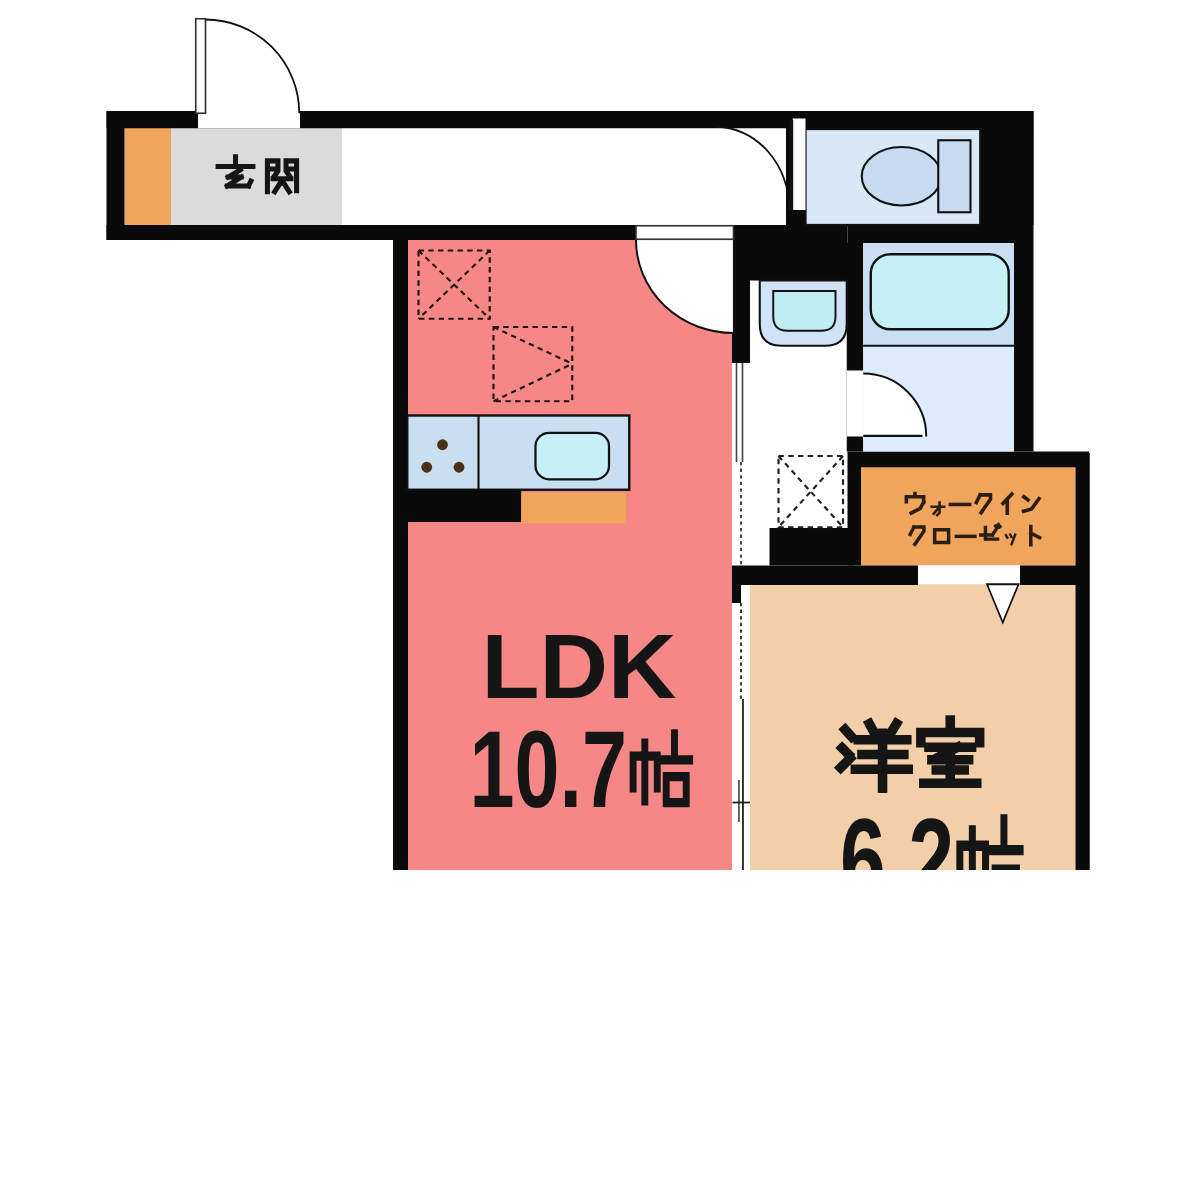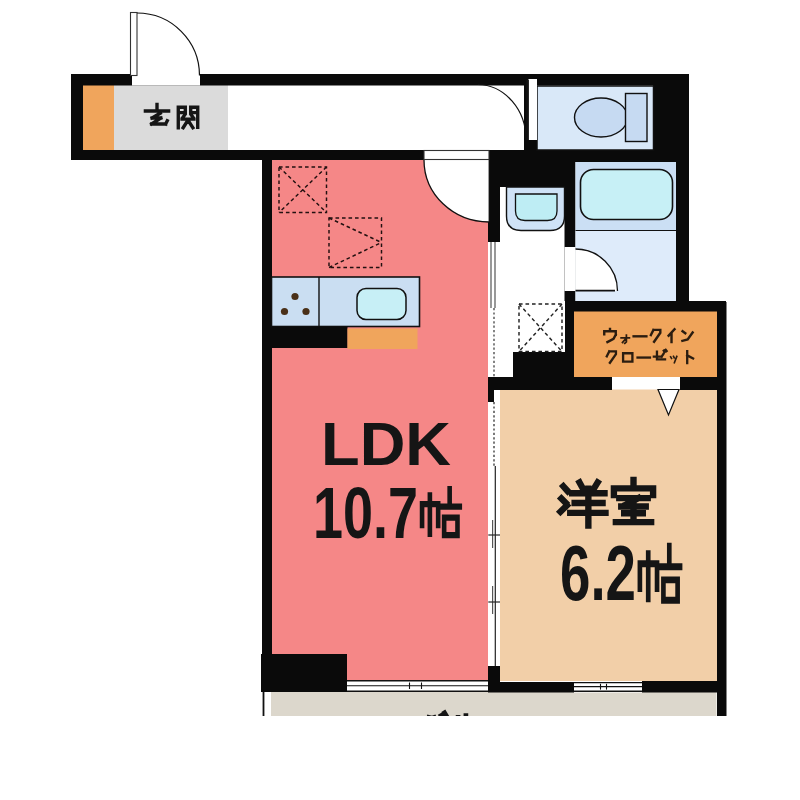--- a/index.html
+++ b/index.html
@@ -1,16 +1,16 @@
 <!DOCTYPE html>
 <html><head>
 <meta charset="utf-8">
 <style>
 html,body{margin:0;padding:0;background:#fff;}
-#plan{width:800px;height:716px;position:relative;}
+#plan{width:800px;height:580px;position:relative;}
 text{font-family:"Liberation Sans",sans-serif;font-weight:bold;fill:#151515;}
 </style>
 </head>
 <body>
 
 <div id="plan">
 <svg width="800" height="800" viewBox="0 0 800 800" xmlns="http://www.w3.org/2000/svg">
 
 <rect x="0" y="0" width="800" height="800" fill="#ffffff"></rect>
 

